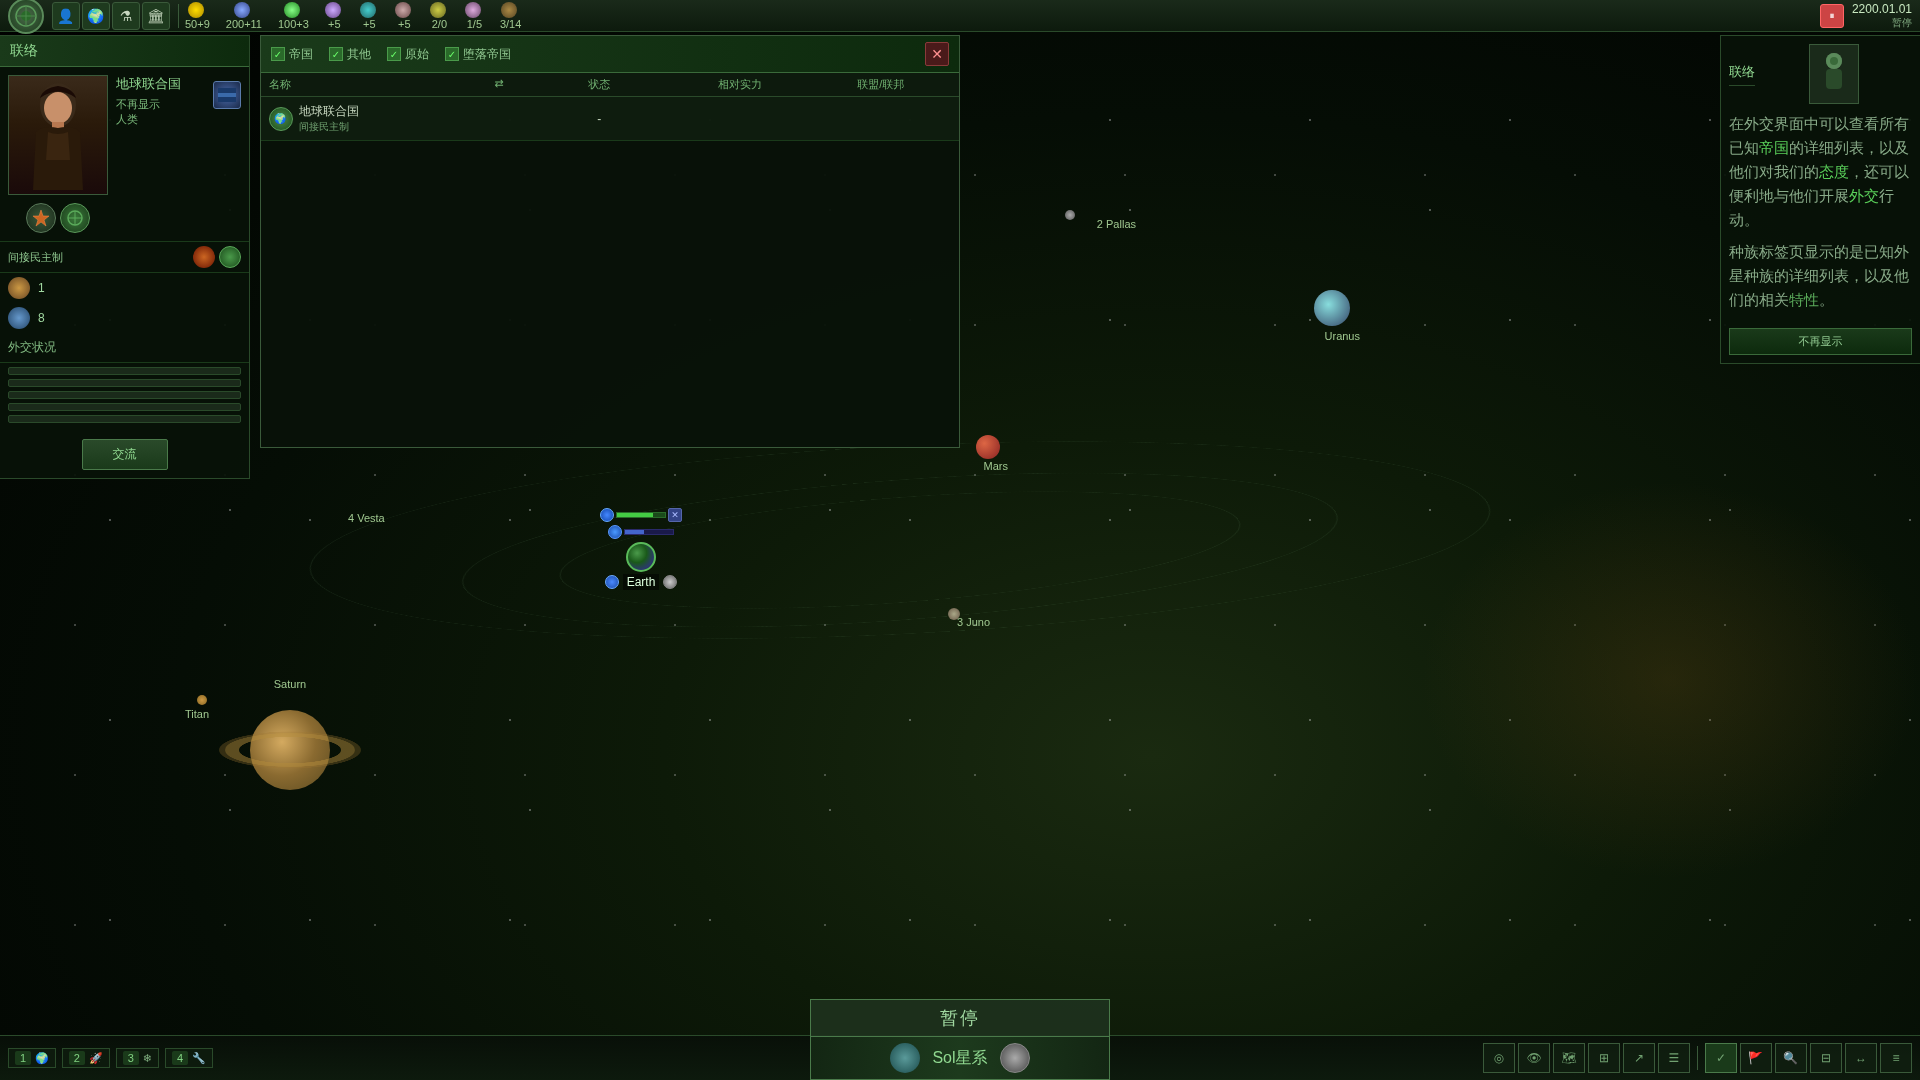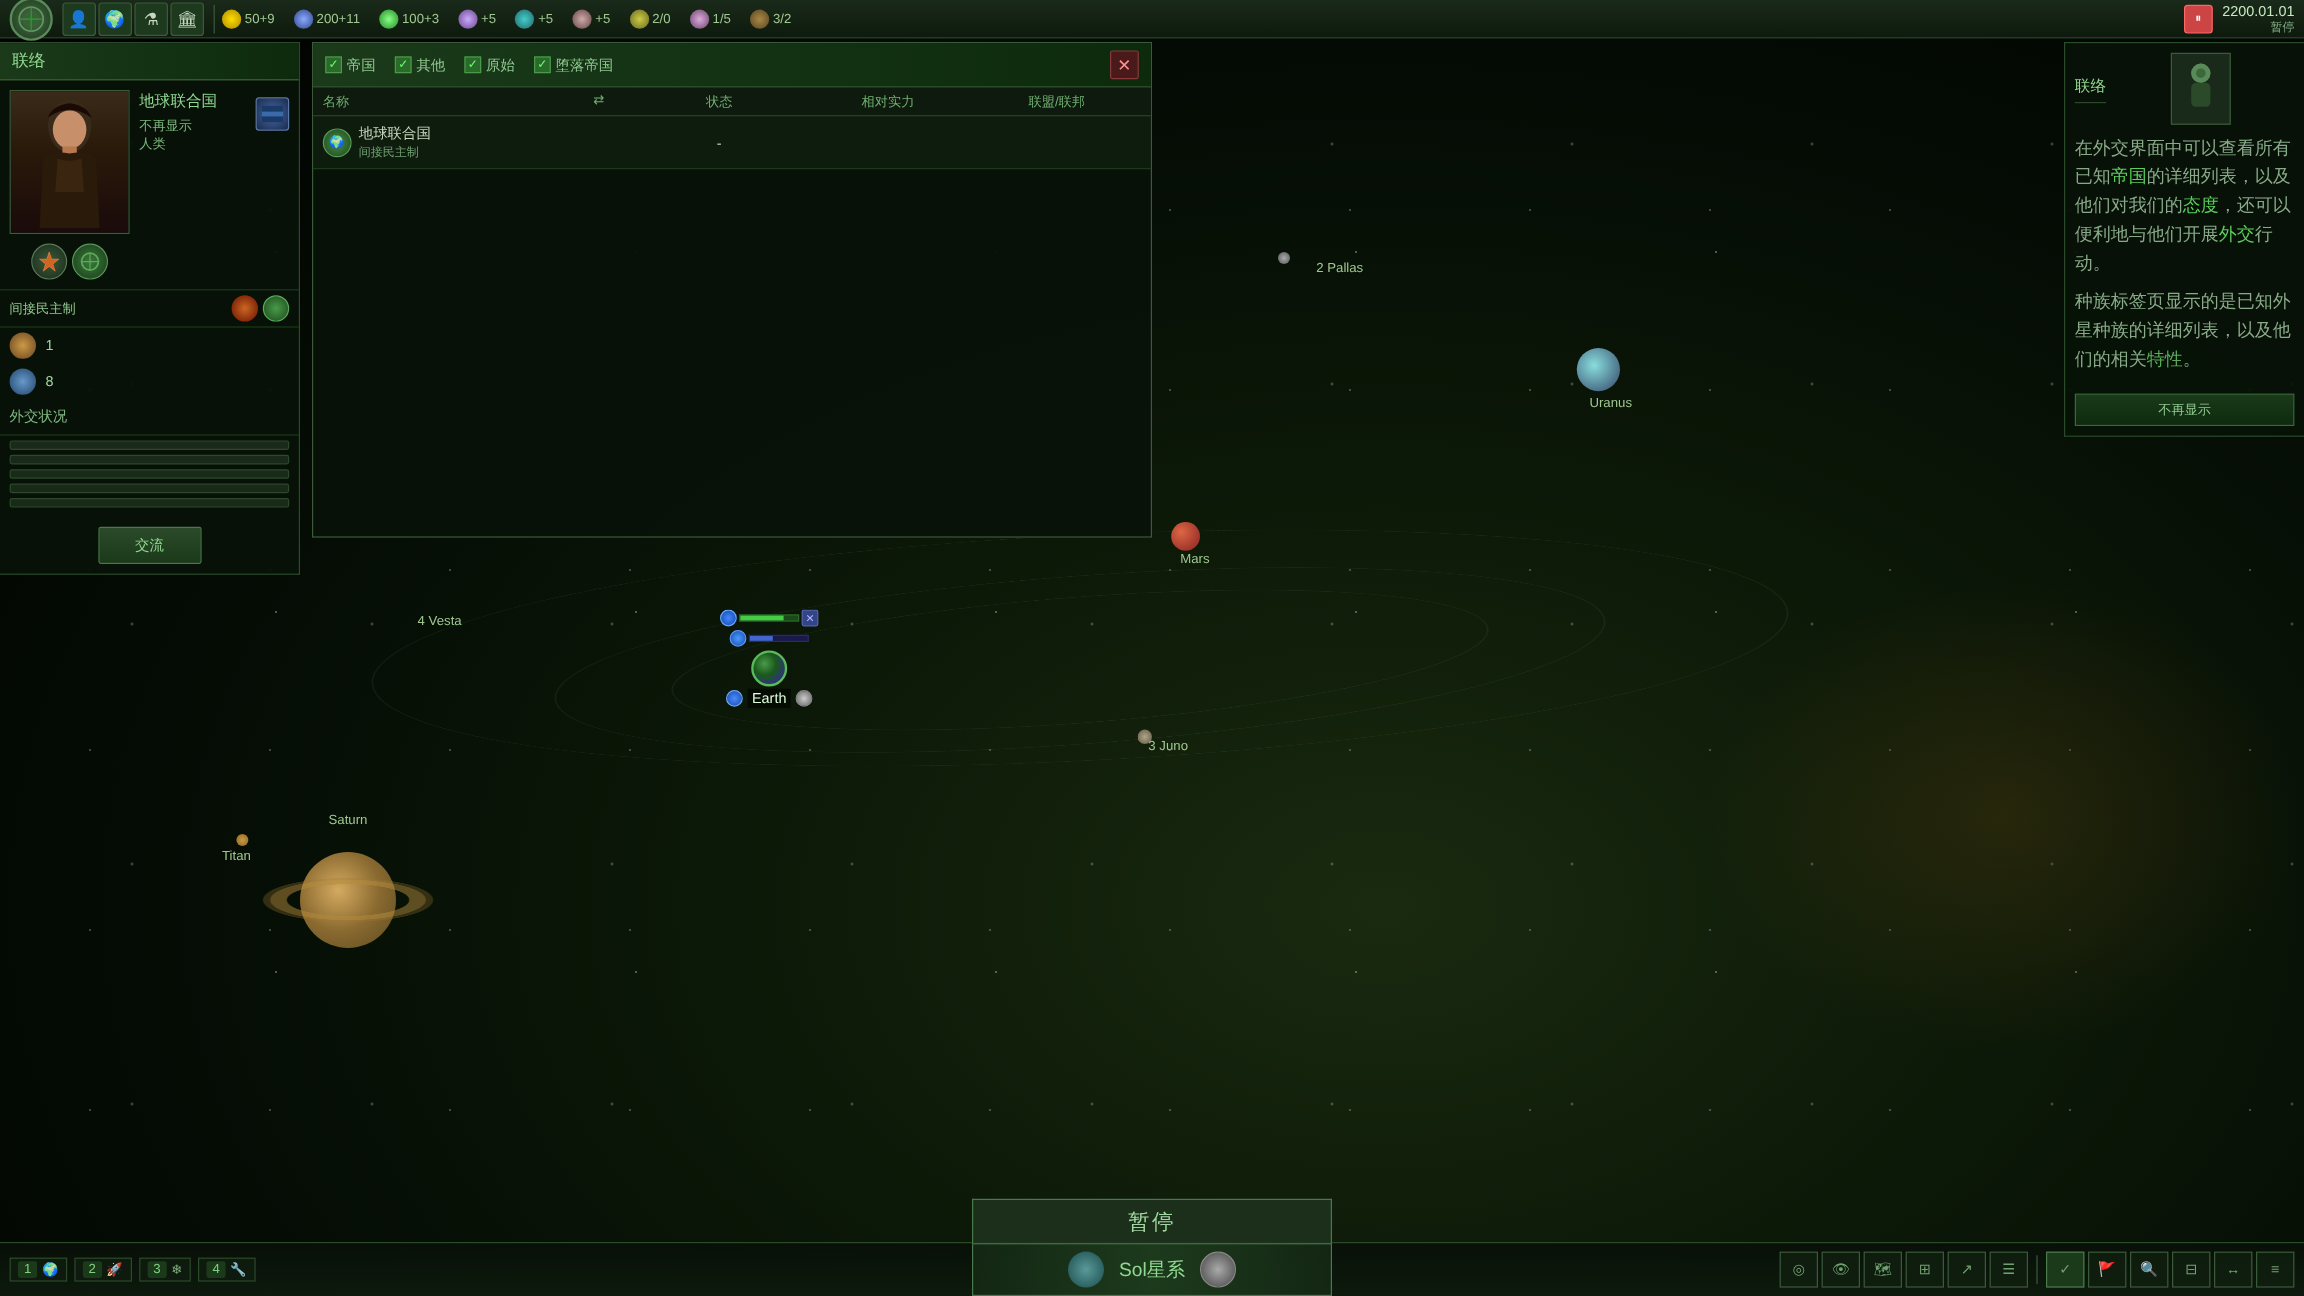--- a/index.html
+++ b/index.html
@@ -87,20 +87,21 @@
       margin-right: 8px;
       font-size: 16px;
     }
 
     .resource-group {
       display: flex;
       align-items: center;
       margin-right: 16px;
       font-size: 11px;
       color: #a0c890;
+      flex-direction: column;
     }
 
     .resource-icon {
       width: 16px;
       height: 16px;
       border-radius: 50%;
       margin-right: 3px;
       display: inline-block;
     }
 
@@ -844,21 +845,21 @@
   <div class="resource-group">
     <span class="resource-icon res-unity"></span>
     <span>2/0</span>
   </div>
   <div class="resource-group">
     <span class="resource-icon res-influence"></span>
     <span>1/5</span>
   </div>
   <div class="resource-group">
     <span class="resource-icon" style="background:radial-gradient(circle,#aa8844,#554422);"></span>
-    <span>3/2</span>
+    <span>3/14</span>
   </div>
 
   <div class="pause-btn">
     <div class="pause-icon">⏸</div>
     <div class="game-date">
       <div>2200.01.01</div>
       <div style="font-size:10px;color:#80aa80;">暂停</div>
     </div>
   </div>
 </div>

